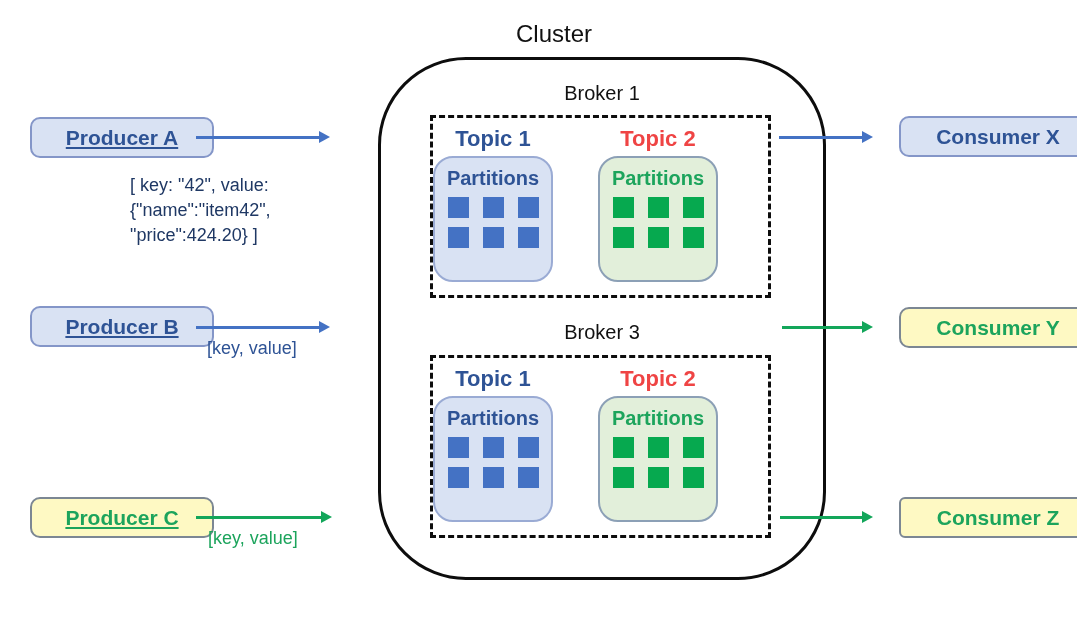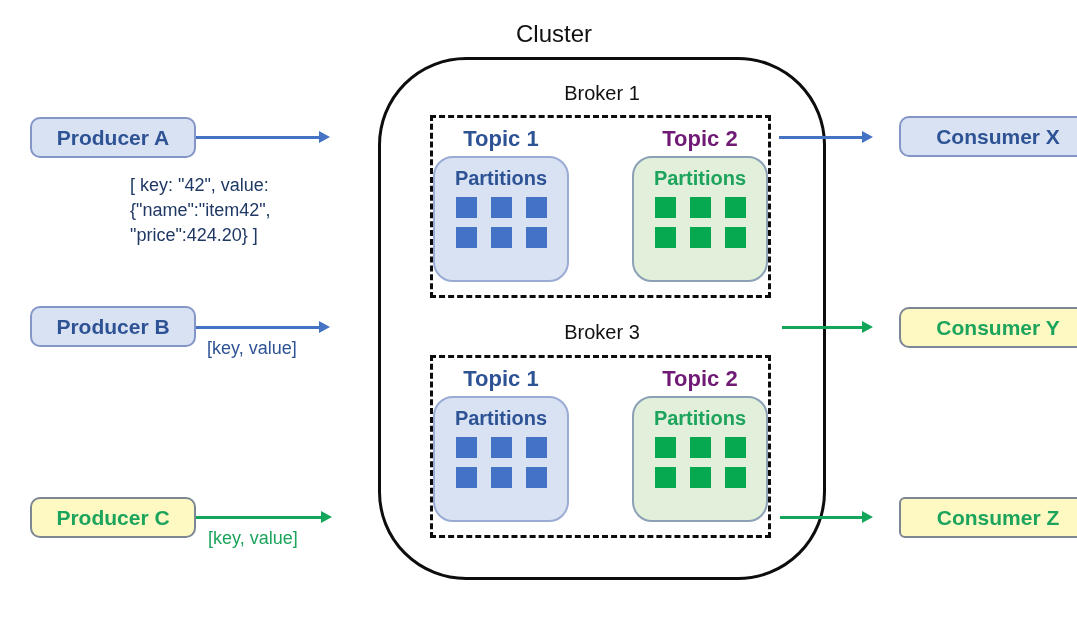--- a/index.html
+++ b/index.html
@@ -20,31 +20,31 @@
   }
   .broker-label {
     position:absolute; left:0; width:100%; text-align:center;
     font-size:20px; color:#111111;
   }
   .broker-label.b1 { top:22px; }
   .broker-label.b2 { top:261px; }
   .broker-box {
     position:absolute; left:49px; width:341px; height:183px;
     border:3px dashed #0d0d0d;
-    display:flex; justify-content:space-between; gap:45px; padding-top:6px;
+    display:flex; justify-content:flex-start; gap:45px; padding-top:6px;
   }
   .broker-box.b1 { top:55px; }
   .broker-box.b2 { top:295px; }
 
   .topic-col { display:flex; flex-direction:column; align-items:center; }
   .topic-label { font-size:22px; font-weight:700; height:32px; line-height:30px; }
   .topic-label.blue  { color:#2E5395; }
-  .topic-label.green { color:#701a75; }
+  .topic-label.green { color:#ef4444; }
   .topic-box {
-    width:136px; height:126px; border-radius:20px;
+    width:120px; height:126px; border-radius:20px;
     display:flex; flex-direction:column; align-items:center; padding-top:9px;
   }
   .topic-box.blue  { background:#D9E2F3; border:2px solid #9AABD4; }
   .topic-box.green { background:#E2EFDA; border:2px solid #8CA0B6; }
   .partitions-label { font-size:20px; font-weight:700; }
   .topic-box.blue  .partitions-label { color:#2E5395; }
   .topic-box.green .partitions-label { color:#1CA45C; }
   .partition-grid {
     margin-top:7px; display:grid;
     grid-template-columns:repeat(3,21px); grid-auto-rows:21px;
@@ -55,21 +55,21 @@
   .topic-box.green .sq { background:#06A94F; }
 
   
   .node {
     position:absolute; height:41px; border-radius:10px;
     display:flex; align-items:center; justify-content:center;
     font-size:21px; font-weight:600;
   }
   .node.blue  { background:#D9E2F3; border:2px solid #8496C8; color:#2E5395; }
   .node.green { background:#fef9c3; border:2px solid #7C8793; color:#1CA45C; }
-  .producer { left:30px;  width:166px; }
+  .producer { left:30px;  width:184px;text-decoration:underline; }
   .consumer { left:899px; width:198px; }
   #producer-a { top:117px; } #producer-b { top:306px; } #producer-c { top:497px; }
   #consumer-x { top:116px; } #consumer-y { top:307px; } #consumer-z { top:497px;border-radius:6px; }
 
   
   .arrow { position:absolute; height:3px; }
   .arrow.blue  { background:#4472C4; }
   .arrow.green { background:#13A65A; }
   .arrow::after {
     content:""; position:absolute; right:-10px; top:-5px;

